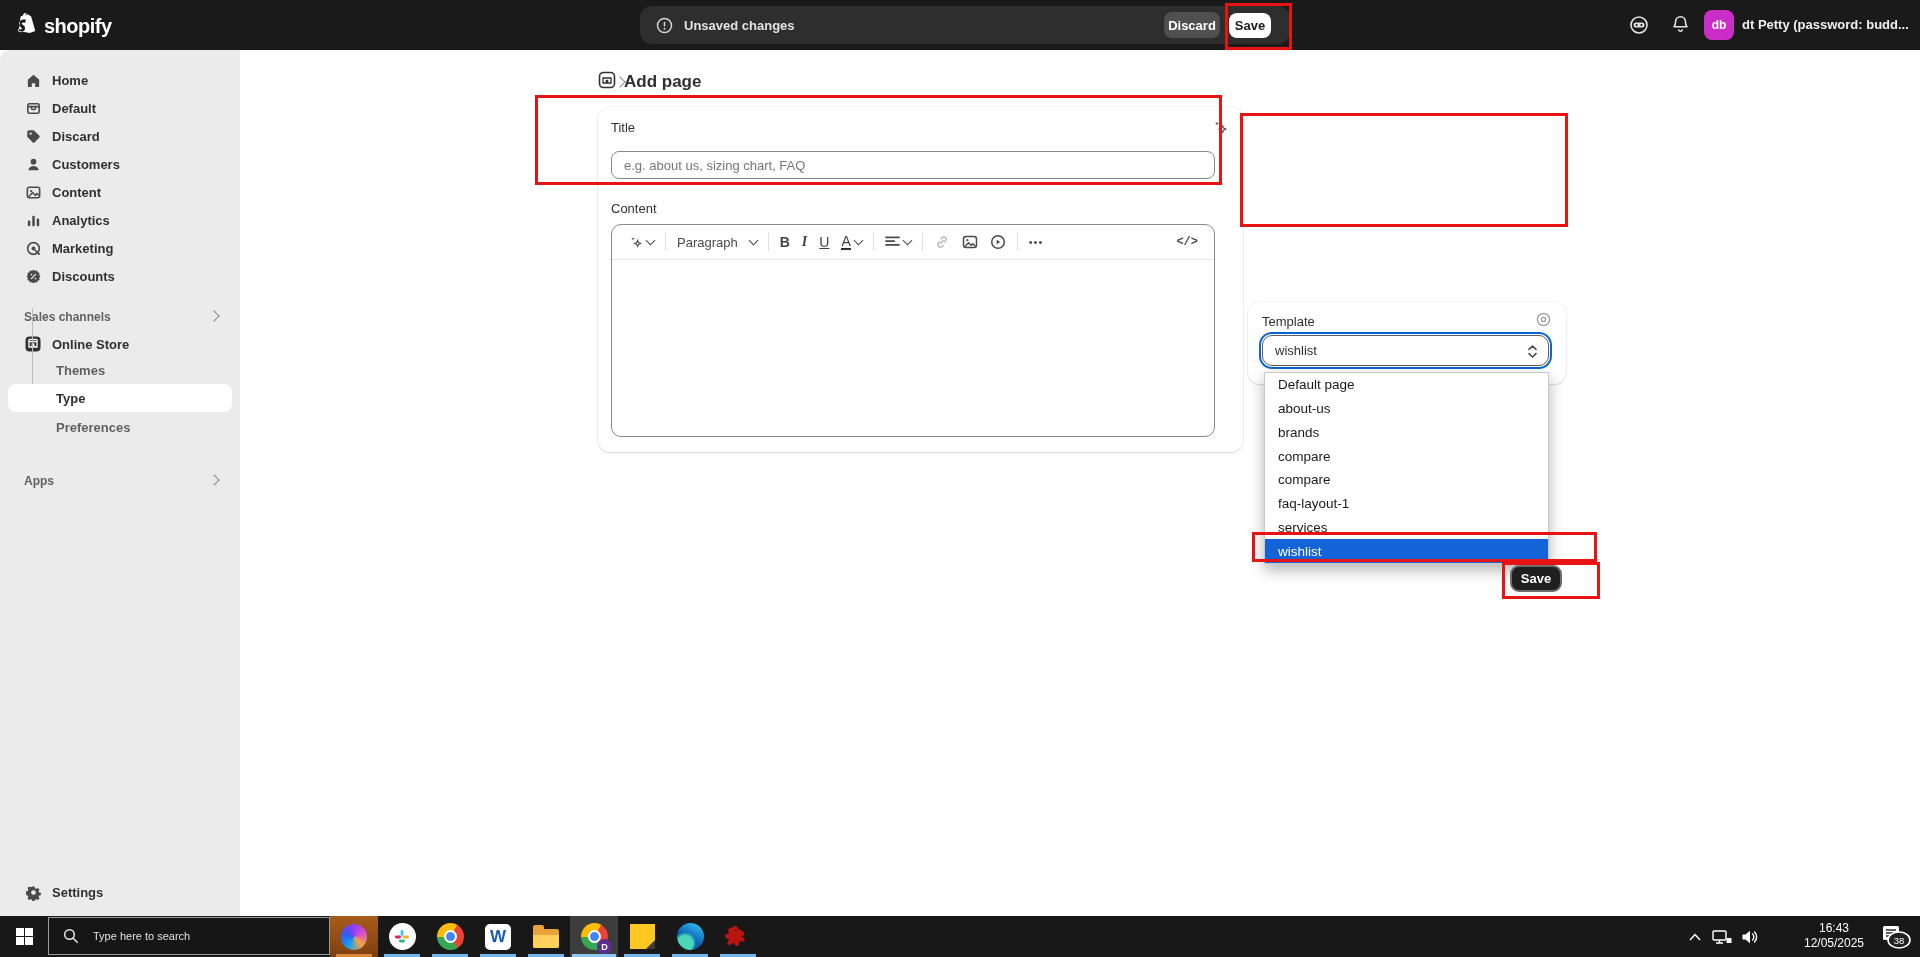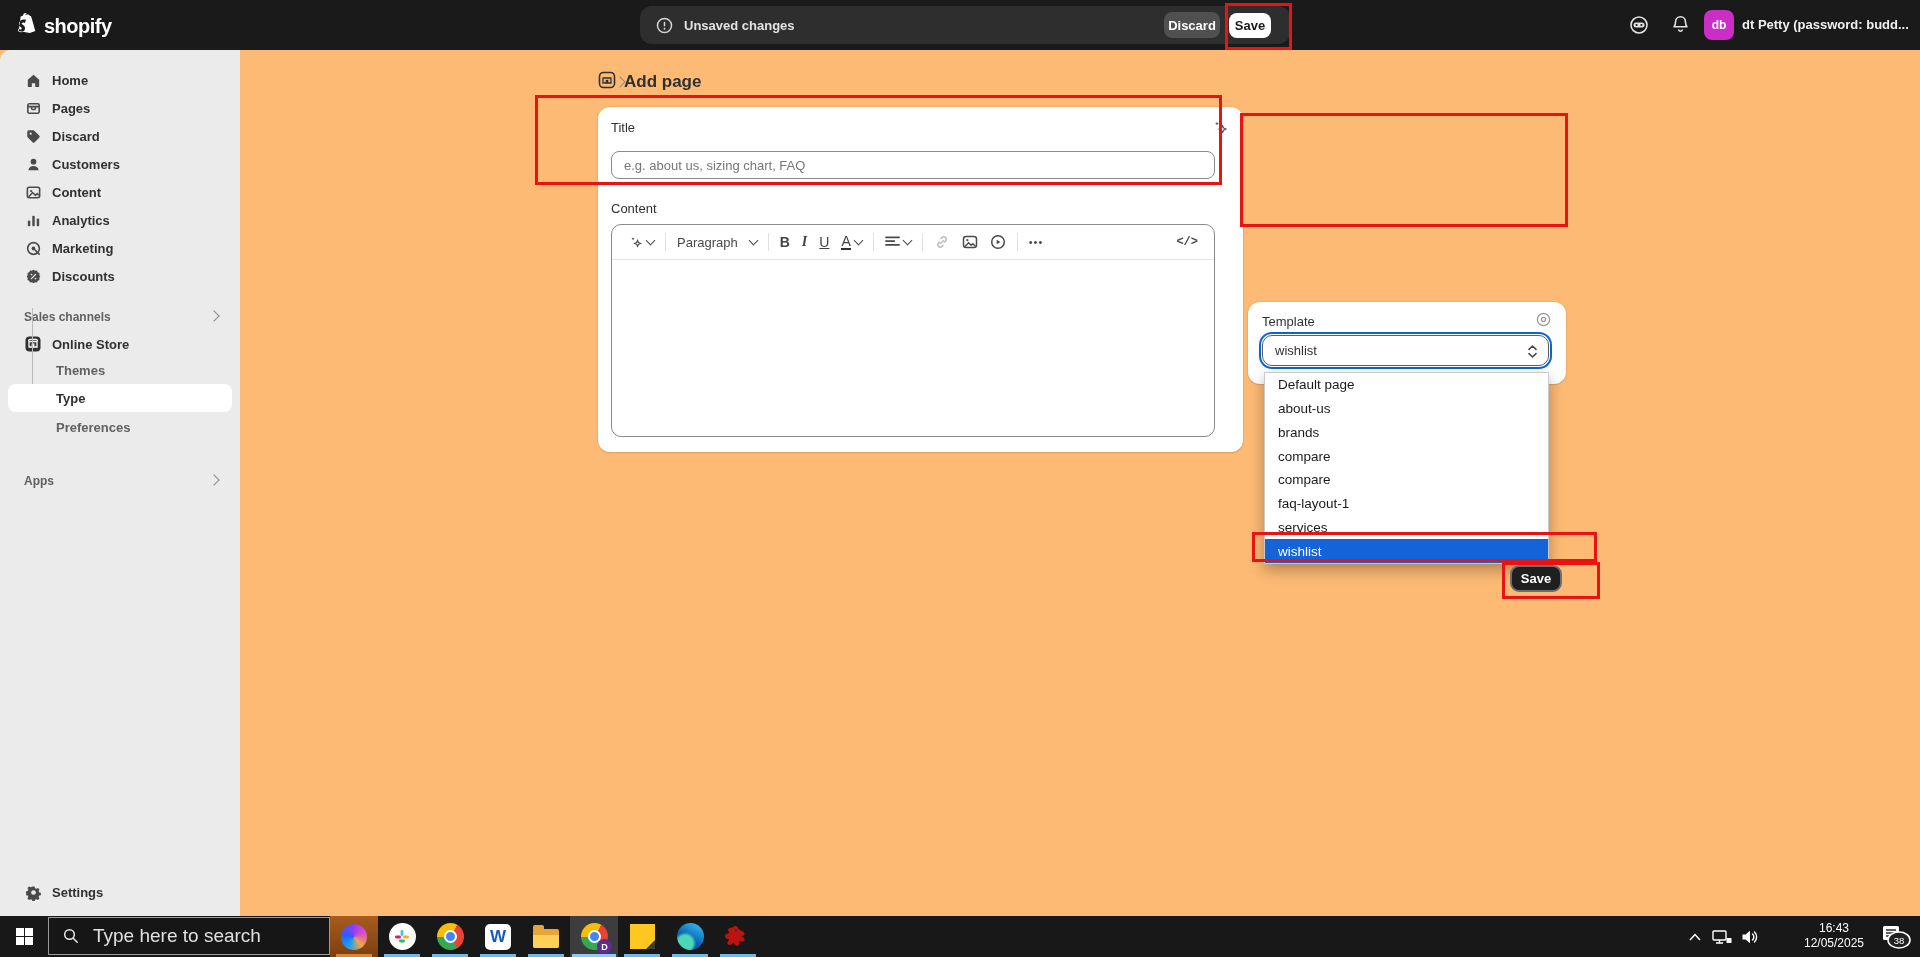--- a/index.html
+++ b/index.html
@@ -1,16 +1,16 @@
 <!DOCTYPE html>
 <html><head>
 <meta charset="utf-8">
 <style>
   html,body{margin:0;padding:0;background:#333;}
-  .screen{position:relative;width:1920px;height:957px;background:#fdba74;
+  .screen{position:relative;width:1920px;height:957px;background:#ffffff;
     font-family:"Liberation Sans",sans-serif;overflow:hidden;color:#303030;}
   .abs{position:absolute;}
   
   .topbar{position:absolute;top:0;left:0;width:1920px;height:50px;background:#1a1a1a;}
   .logo{position:absolute;left:16px;top:12px;display:flex;align-items:center;gap:6px;}
   .logo-text{color:#fff;font-size:20px;font-weight:bold;letter-spacing:-0.5px;}
   .pill{position:absolute;left:640px;top:6px;width:650px;height:38px;background:#2e2e2e;border-radius:12px;}
   .pill-label{position:absolute;left:44px;top:12px;font-size:13px;font-weight:bold;color:#e3e3e3;}
   .btn-discard{position:absolute;left:524px;top:6px;width:56px;height:26px;background:#505050;border-radius:8px;
     color:#fff;font-size:13px;font-weight:bold;display:flex;align-items:center;justify-content:center;}
@@ -73,21 +73,21 @@
   .btn-save-page{position:absolute;left:1510px;top:565px;width:52px;height:27px;background:#1f1f1f;
     border:2px solid #6e6e6e;border-radius:9px;box-sizing:border-box;color:#fff;font-size:13px;font-weight:bold;
     display:flex;align-items:center;justify-content:center;z-index:6;}
   
   .redbox{position:absolute;border:3px solid #e81414;z-index:11;pointer-events:none;}
   
   .taskbar{position:absolute;left:0;top:916px;width:1920px;height:41px;background:#181818;z-index:20;}
   .tcell{position:absolute;top:0;width:48px;height:41px;display:flex;align-items:center;justify-content:center;}
   .tsearch{position:absolute;left:48px;top:1px;width:282px;height:38px;background:#161616;border:1px solid #9a9a9a;
     box-sizing:border-box;display:flex;align-items:center;gap:12px;padding-left:14px;}
-  .tsearch input{background:transparent;border:none;outline:none;color:#e8e8e8;font-size:19px;width:220px;
+  .tsearch input{background:transparent;border:none;outline:none;color:#e8e8e8;font-size:11px;width:220px;
     font-family:"Liberation Sans",sans-serif;}
   .tsearch input::placeholder{color:#e0e0e0;}
   .underline{position:absolute;bottom:0;left:6px;width:36px;height:3px;background:#71b7ea;}
   .circle{border-radius:50%;}
   .chrome{width:27px;height:27px;border-radius:50%;position:relative;
     background:conic-gradient(from 150deg,#34a853 0 33.3%,#fbbc05 0 66.6%,#ea4335 0 100%);}
   .chrome::after{content:"";position:absolute;left:7px;top:7px;width:13px;height:13px;border-radius:50%;
     background:#4285f4;border:2.5px solid #fff;box-sizing:border-box;}
   .badge-d{position:absolute;right:6px;bottom:3px;width:15px;height:15px;border-radius:50%;background:#5b2d90;
     color:#fff;font-size:9px;font-weight:bold;display:flex;align-items:center;justify-content:center;}
@@ -163,21 +163,21 @@
           </svg>
         </span>
       <span>Home</span>
     </div>
     <div class="nav-item" style="top:44px">
       <span class="ic">
           <svg width="17" height="17" viewBox="0 0 18 18">
             <path d="M3 5.5A1.5 1.5 0 0 1 4.5 4h9A1.5 1.5 0 0 1 15 5.5v7A1.5 1.5 0 0 1 13.5 14h-9A1.5 1.5 0 0 1 3 12.5zM3 7h12M7 7v2.2a1 1 0 0 0 1 .8h2a1 1 0 0 0 1-.8V7" fill="none" stroke="#4a4a4a" stroke-width="1.7"></path>
           </svg>
         </span>
-      <span>Pages</span>
+      <span>Default</span>
     </div>
     <div class="nav-item" style="top:72px">
       <span class="ic">
           <svg width="17" height="17" viewBox="0 0 18 18">
             <path d="M9.8 2.8 15 8a1.6 1.6 0 0 1 0 2.3l-4.7 4.7a1.6 1.6 0 0 1-2.3 0L2.8 9.8A1.5 1.5 0 0 1 2.4 9V4a1.6 1.6 0 0 1 1.6-1.6h5a1.5 1.5 0 0 1 .8.4z" fill="#4a4a4a"></path>
             <circle cx="6" cy="6" r="1.2" fill="#ebebeb"></circle>
           </svg>
         </span>
       <span>Discard</span>
     </div>

